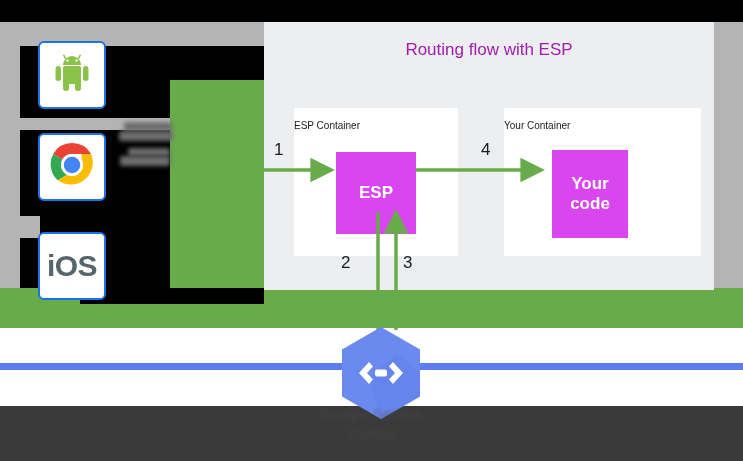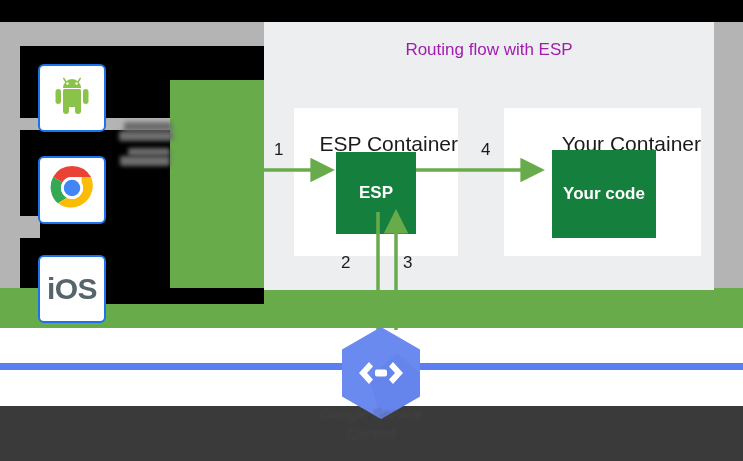--- a/index.html
+++ b/index.html
@@ -89,21 +89,20 @@
     width: 68px;
     height: 68px;
     background: #ffffff;
     border: 2px solid #1a73e8;
     border-radius: 6px;
     box-sizing: border-box;
     display: flex;
     align-items: center;
     justify-content: center;
     z-index: 6;
-    margin-top: 23px;
   }
   #tile-android { left: 38px; top: 41px; }
   #tile-chrome  { left: 38px; top: 133px; }
   #tile-ios     { left: 38px; top: 232px; }
   #tile-ios .ios-text {
     font-size: 30px;
     font-weight: bold;
     color: #56646b;
     letter-spacing: -0.5px;
     font-family: "Liberation Sans", sans-serif;
@@ -146,42 +145,42 @@
     position: absolute;
     background: #ffffff;
     top: 86px;
     height: 148px;
   }
   #esp-container  { left: 30px;  width: 164px; }
   #your-container { left: 240px; width: 184px; padding-left: 13px; }
 
   .container-label {
     position: absolute;
-    top: 24px;
+    top: 12px;
     left: 0;
     width: 100%;
-    text-align: right;
-    font-size: 21px;
+    text-align: left;
+    font-size: 10px;
     color: #1b1b1b;
   }
 
   .blue-box {
     position: absolute;
-    background: #15803d;
+    background: #d946ef;
     display: flex;
     align-items: center;
     justify-content: center;
     text-align: center;
     color: #ffffff;
     font-weight: bold;
     font-size: 17px;
     line-height: 1.2;
   }
   #esp-box  { left: 42px; top: 44px; width: 80px; height: 82px; }
-  #your-box { left: 48px; top: 42px; width: 104px; height: 88px; }
+  #your-box { left: 48px; top: 42px; width: 76px; height: 88px; }
 
   
   .arrow-svg {
     position: absolute;
     overflow: visible;
     z-index: 7;
   }
   .arrow-num {
     position: absolute;
     font-size: 17px;

